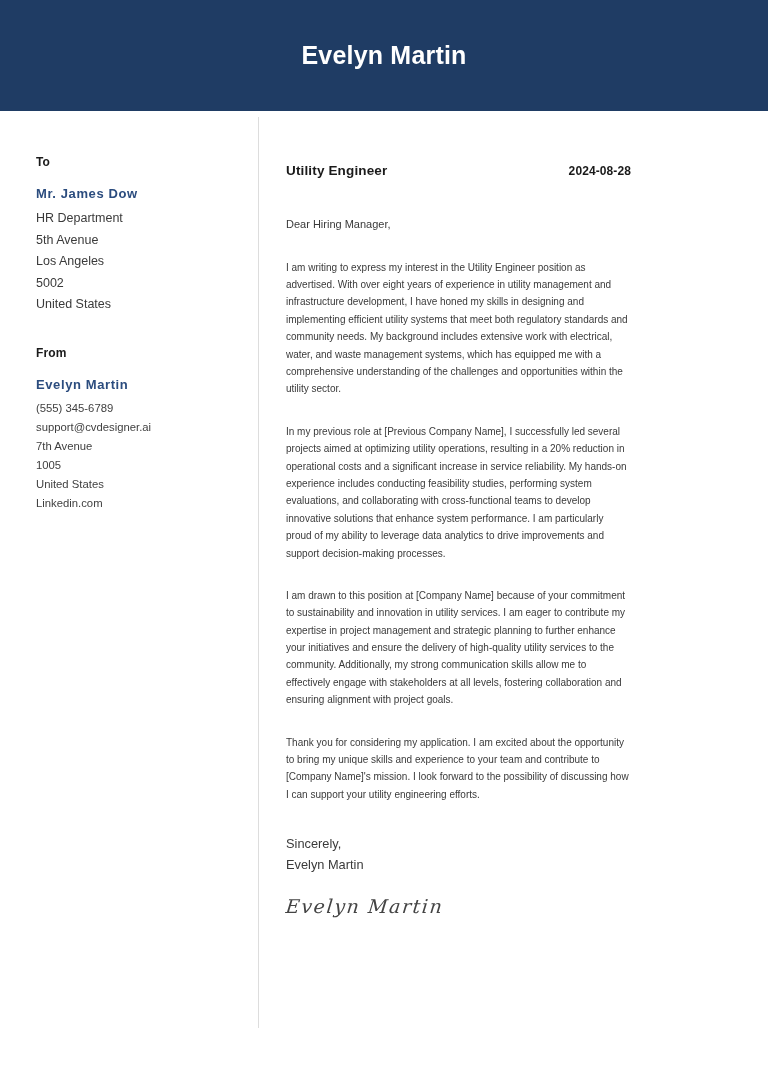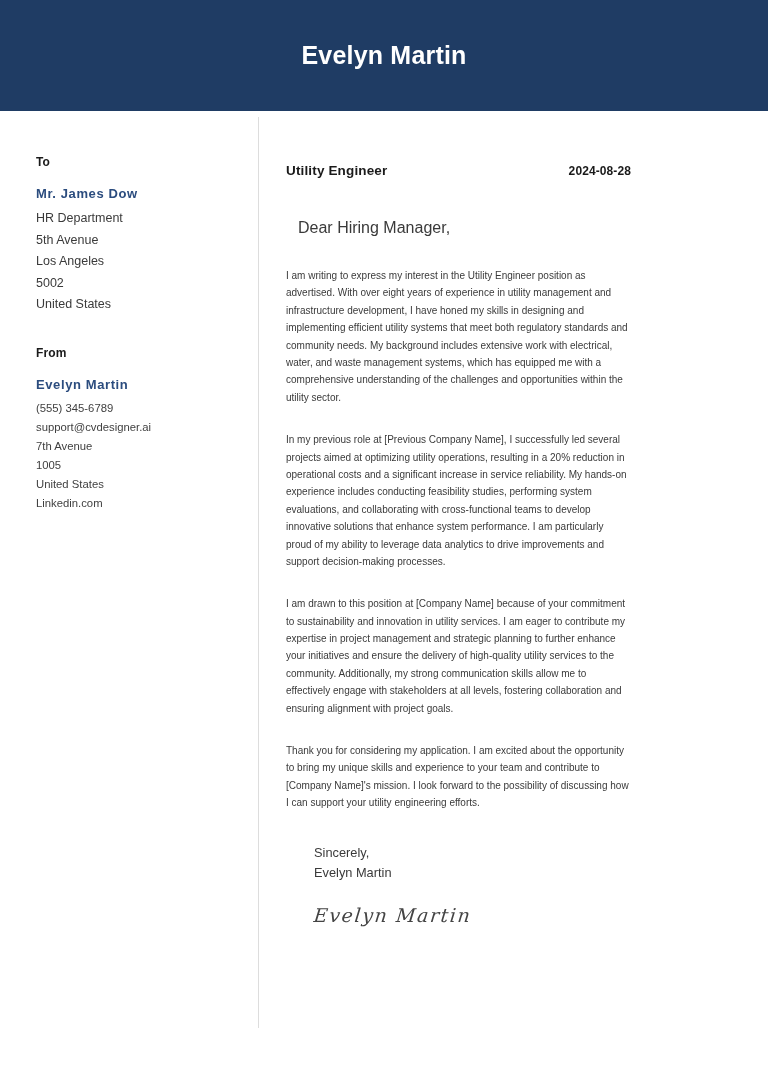--- a/index.html
+++ b/index.html
@@ -116,35 +116,34 @@
   }
   .letter-date {
     font-size: 12px;
     font-weight: bold;
     color: #1a1a1a;
     letter-spacing: 0.1px;
     line-height: 1.2;
     white-space: nowrap;
   }
   .salutation {
-    font-size: 16px;
+    font-size: 11px;
     color: #3a3a3a;
     line-height: 1.68;
-    margin: 0 0 25px 12px;
+    margin: 0 0 25px 0;
   }
   .letter-paragraph {
     font-size: 10px;
     color: #3a3a3a;
     line-height: 1.74;
     margin: 0 0 25px 0;
     text-align: left;
   }
   .closing-block {
     margin-top: 31px;
-    margin-left: 28px;
   }
   .closing-line {
     font-size: 12.8px;
     color: #3a3a3a;
     line-height: 1.6;
     margin: 0;
   }
   .signature {
     margin-top: 20px;
     font-family: "DejaVu Serif", serif;

